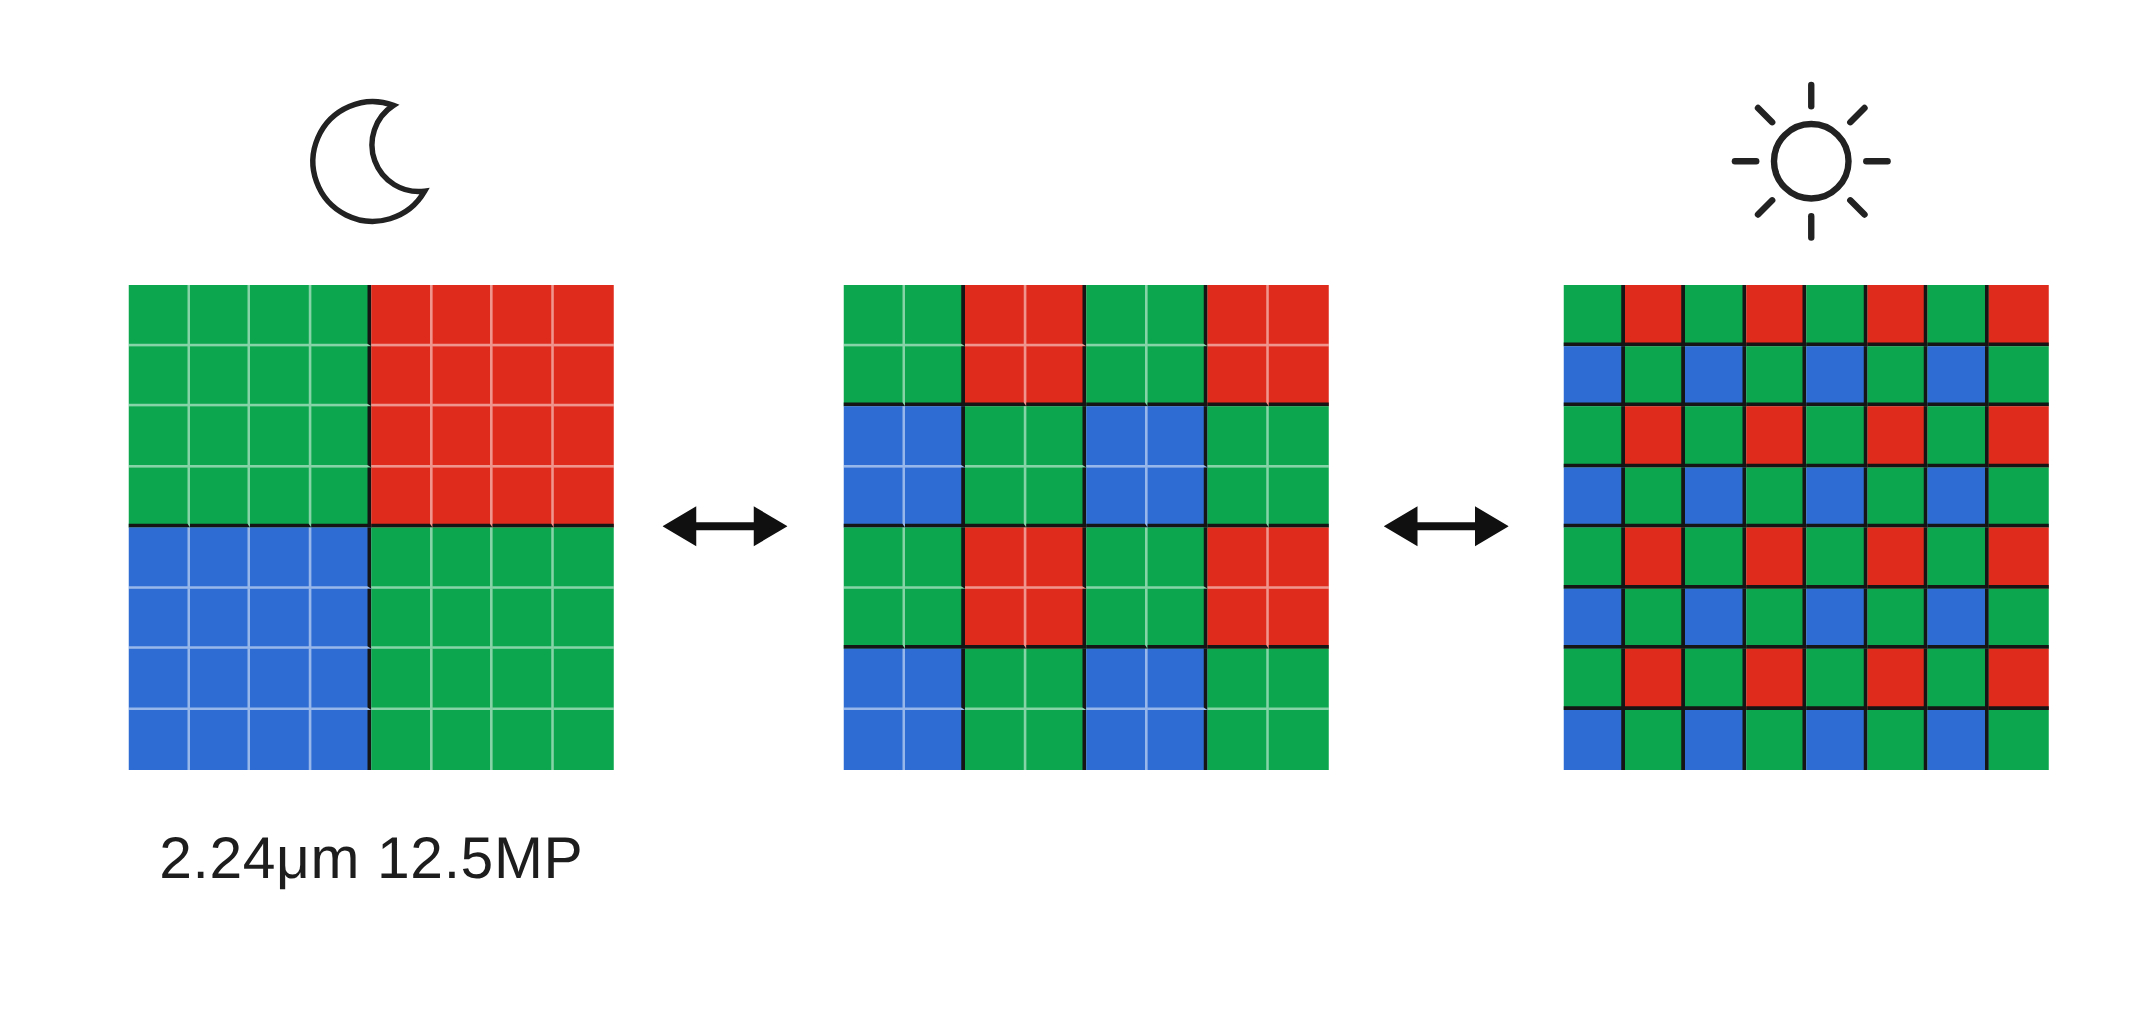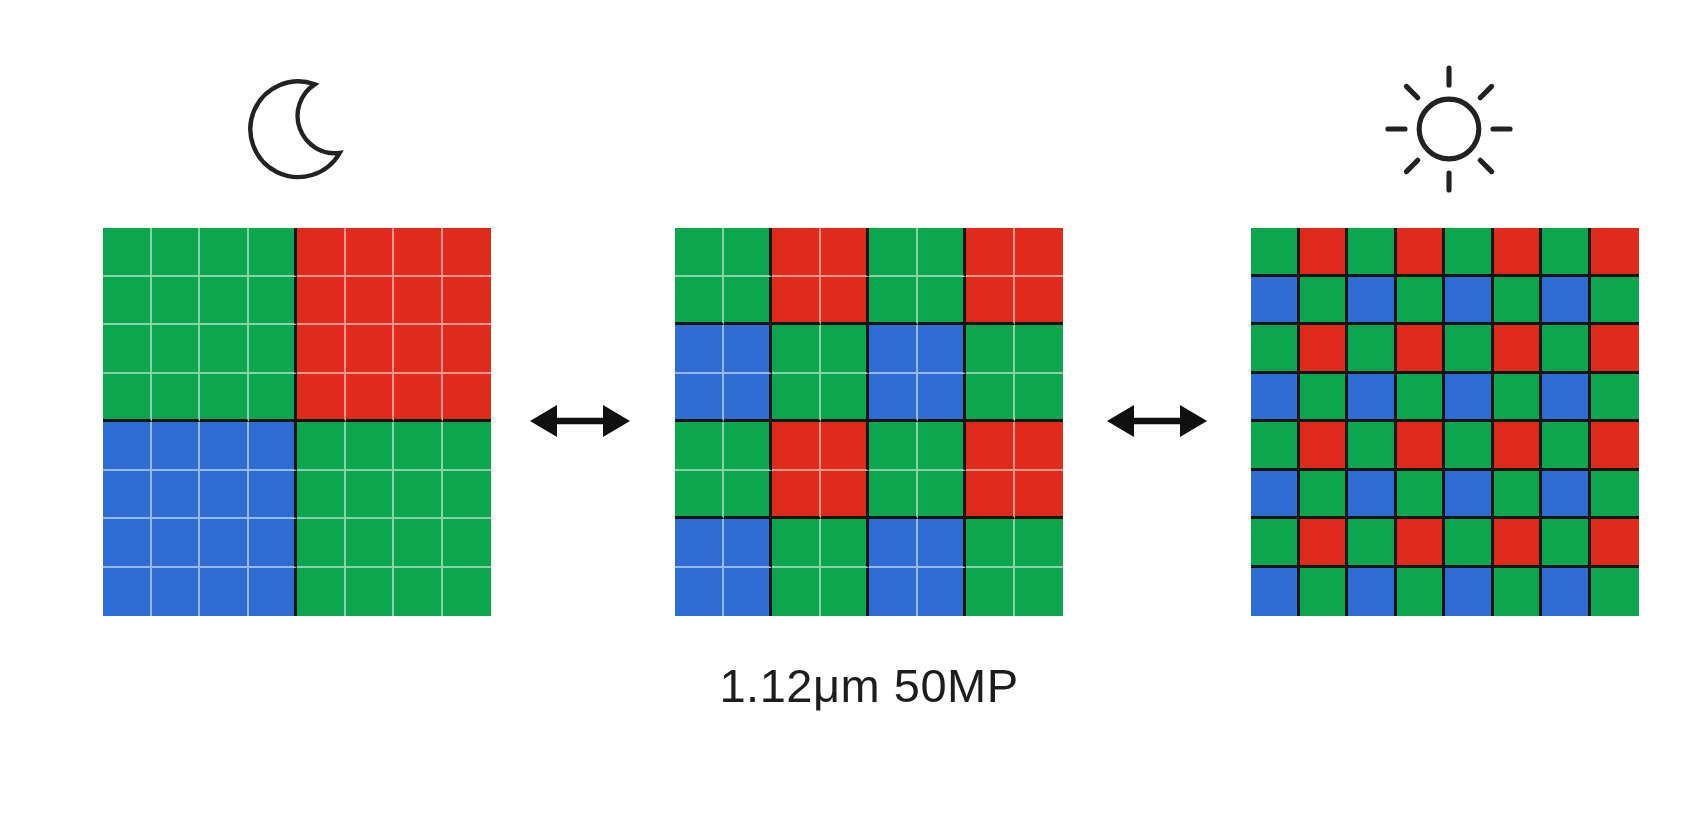--- a/index.html
+++ b/index.html
@@ -276,15 +276,15 @@
     </svg>
   </div>
   <div class="arrow-box arrow-right-box">
     <svg width="100" height="40" viewBox="0 0 100 40">
       <line x1="16" y1="20" x2="84" y2="20" stroke="#101010" stroke-width="6.5"></line>
       <polygon points="0,20 27,4 27,36" fill="#101010"></polygon>
       <polygon points="100,20 73,4 73,36" fill="#101010"></polygon>
     </svg>
   </div>
 
-  <div class="panel-label label-1">1.12μm 50MP</div>
+  <div class="panel-label label-0">2.24μm 12.5MP</div>
 
 </div>
 
 </body></html>

